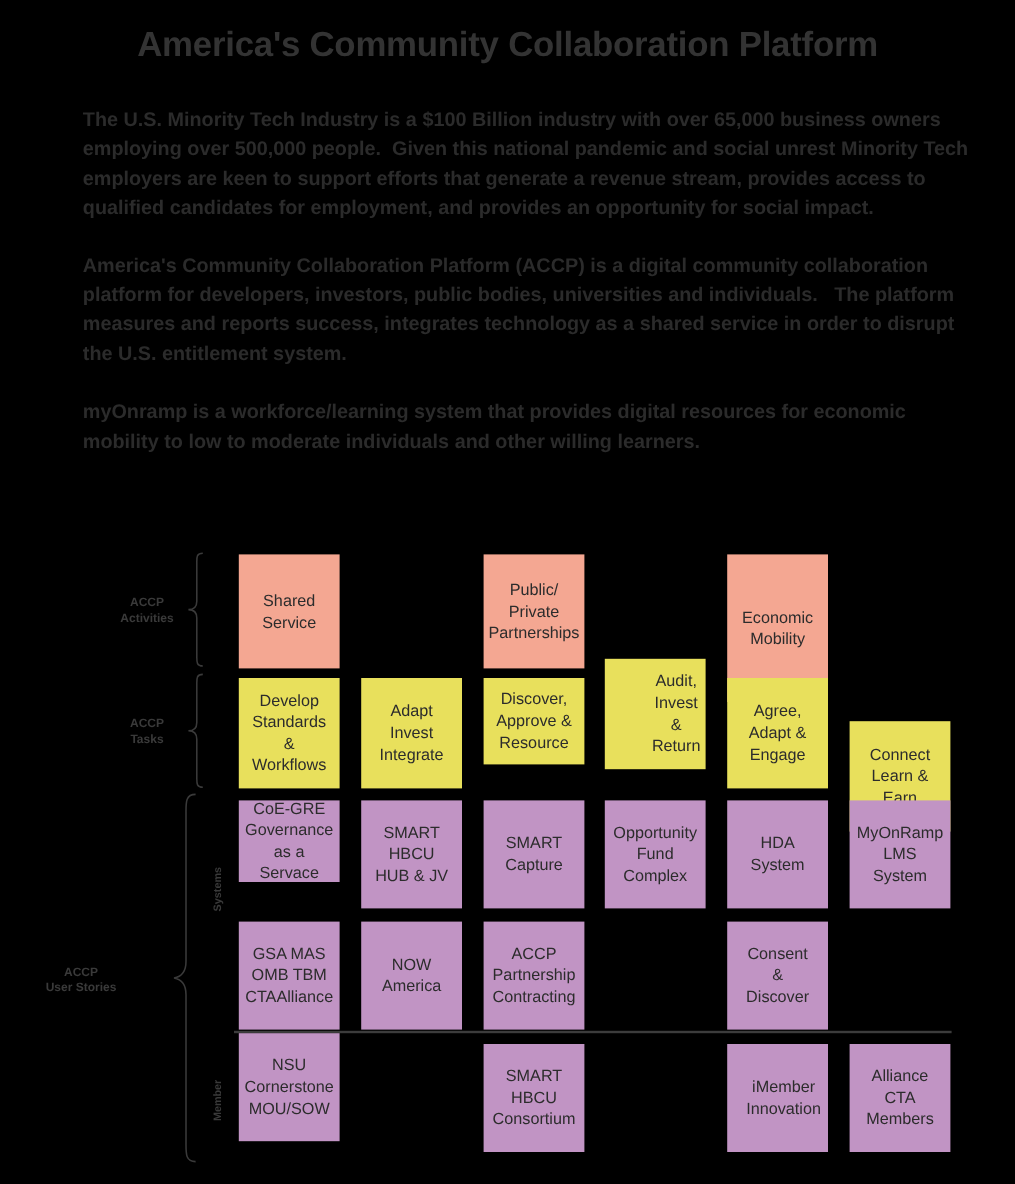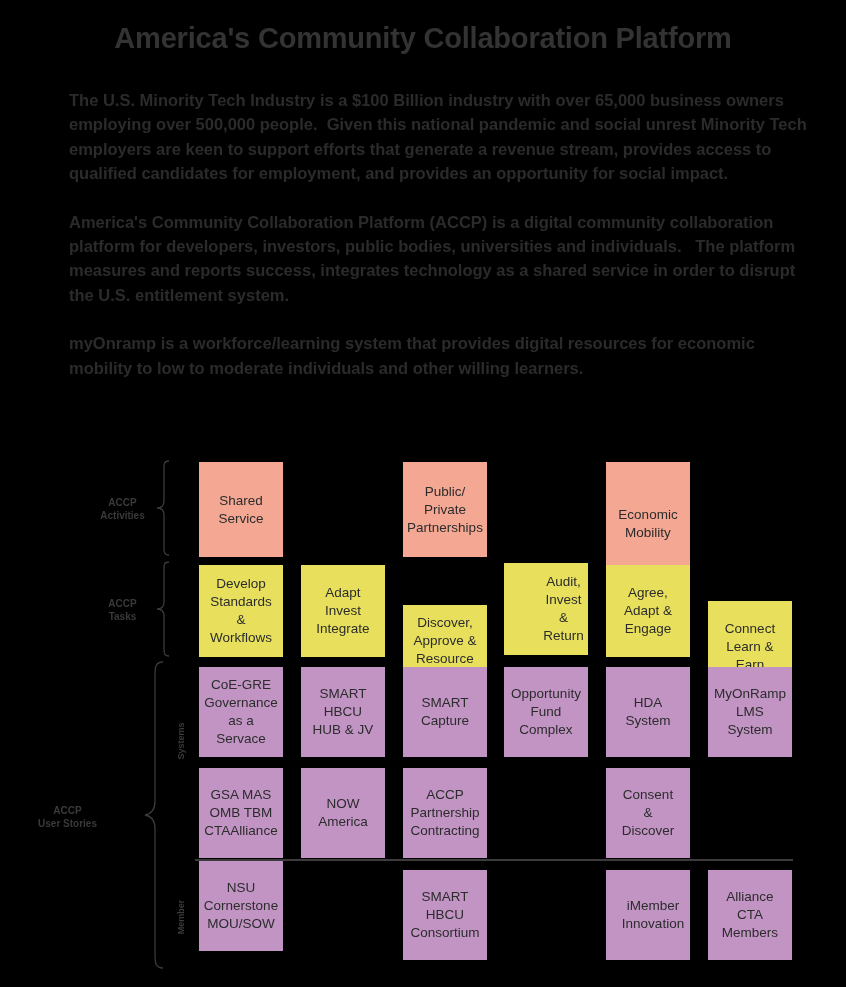--- a/index.html
+++ b/index.html
@@ -160,34 +160,34 @@
   <div class="node activity" style="left:606px; top:7px;  width:84px; height:123px;">Economic
 Mobility</div>
 
   <div class="node task" style="left:199px; top:110px; width:84px; height:92px;">Develop
 Standards
 &amp;
 Workflows</div>
   <div class="node task" style="left:301px; top:110px; width:84px; height:92px;">Adapt
 Invest
 Integrate</div>
-  <div class="node task" style="left:403px; top:110px; width:84px; height:72px;margin-top:40px;">Discover,
+  <div class="node task" style="left:403px; top:110px; width:84px; height:72px;">Discover,
 Approve &amp;
 Resource</div>
-  <div class="node task" style="left:504px; top:108px; width:84px; height:92px;padding-left:36px;">Audit,
+  <div class="node task" style="left:504px; top:94px; width:84px; height:92px;padding-left:36px;">Audit,
 Invest &amp;
 Return</div>
   <div class="node task" style="left:606px; top:110px; width:84px; height:92px;">Agree,
 Adapt &amp;
 Engage</div>
   <div class="node task" style="left:708px; top:110px; width:84px; height:92px;margin-top:36px;">Connect
 Learn &amp;
 Earn</div>
 
-  <div class="node story" style="left:199px; top:212px; width:84px; height:90px;">CoE-GRE
+  <div class="node story" style="left:199px; top:212px; width:84px; height:68px;">CoE-GRE
 Governance
 as a
 Servace</div>
   <div class="node story" style="left:301px; top:212px; width:84px; height:90px;">SMART
 HBCU
 HUB &amp; JV</div>
   <div class="node story" style="left:403px; top:212px; width:84px; height:90px;">SMART
 Capture</div>
   <div class="node story" style="left:504px; top:212px; width:84px; height:90px;">Opportunity
 Fund

